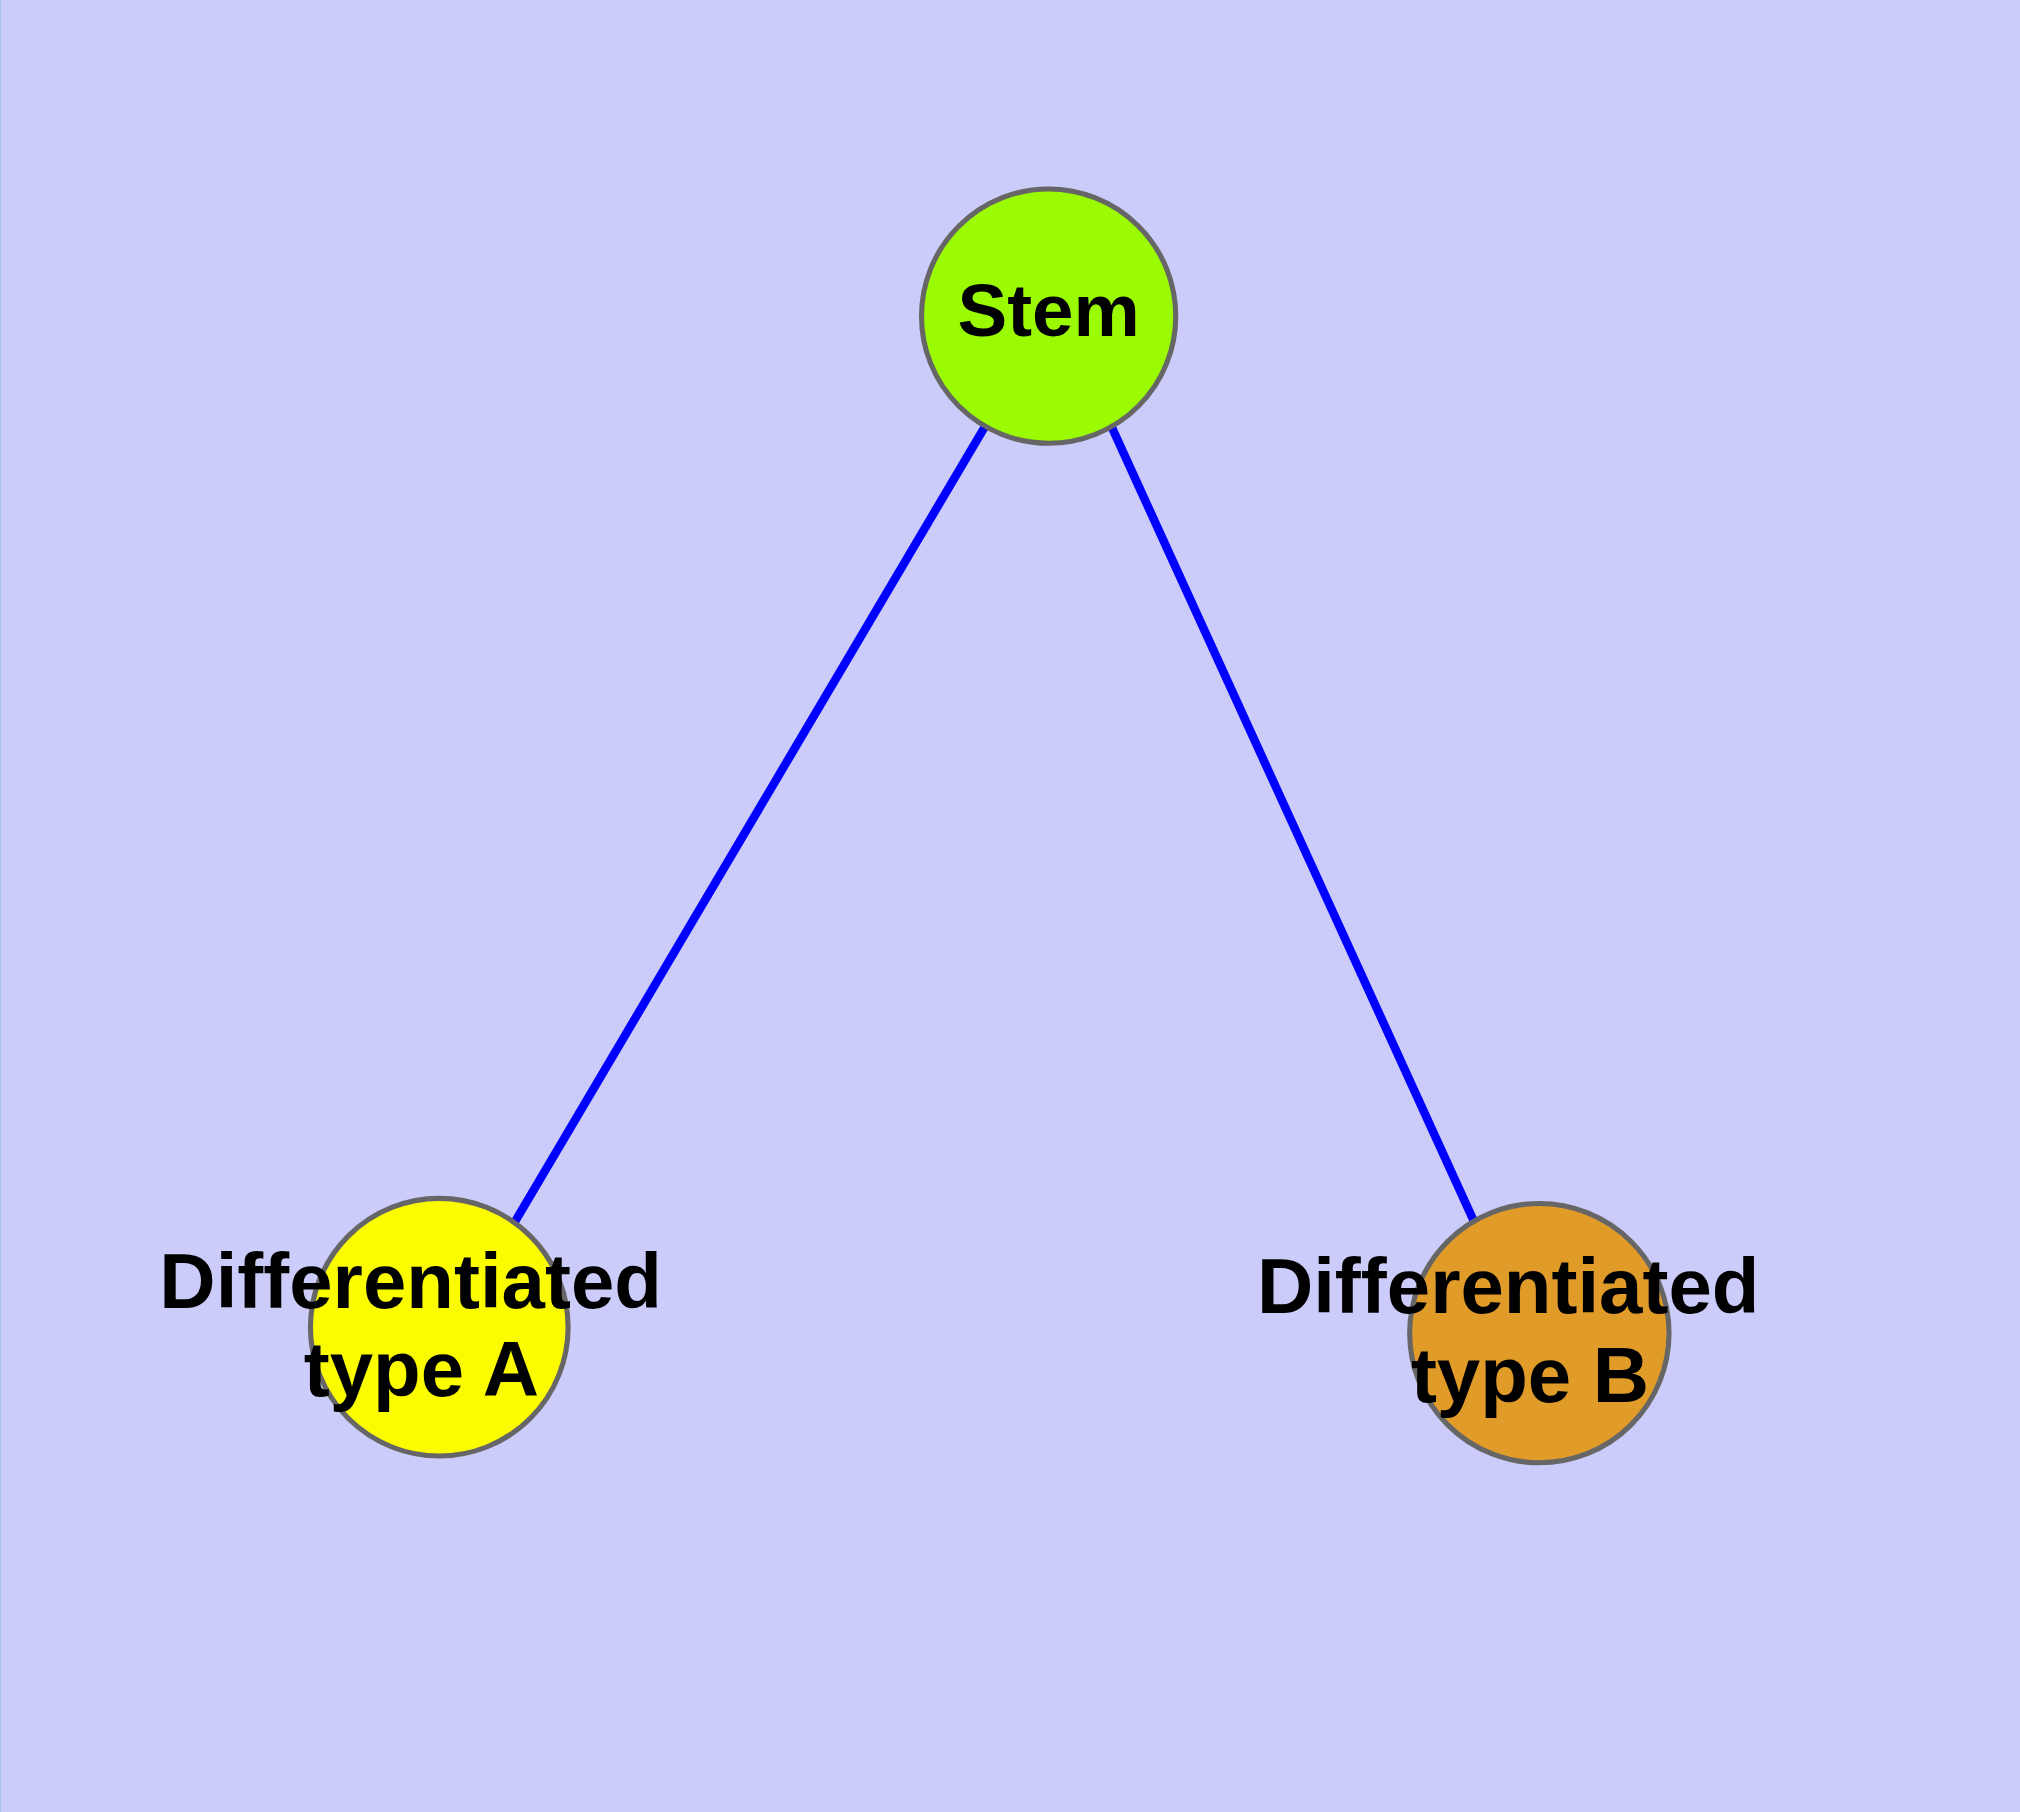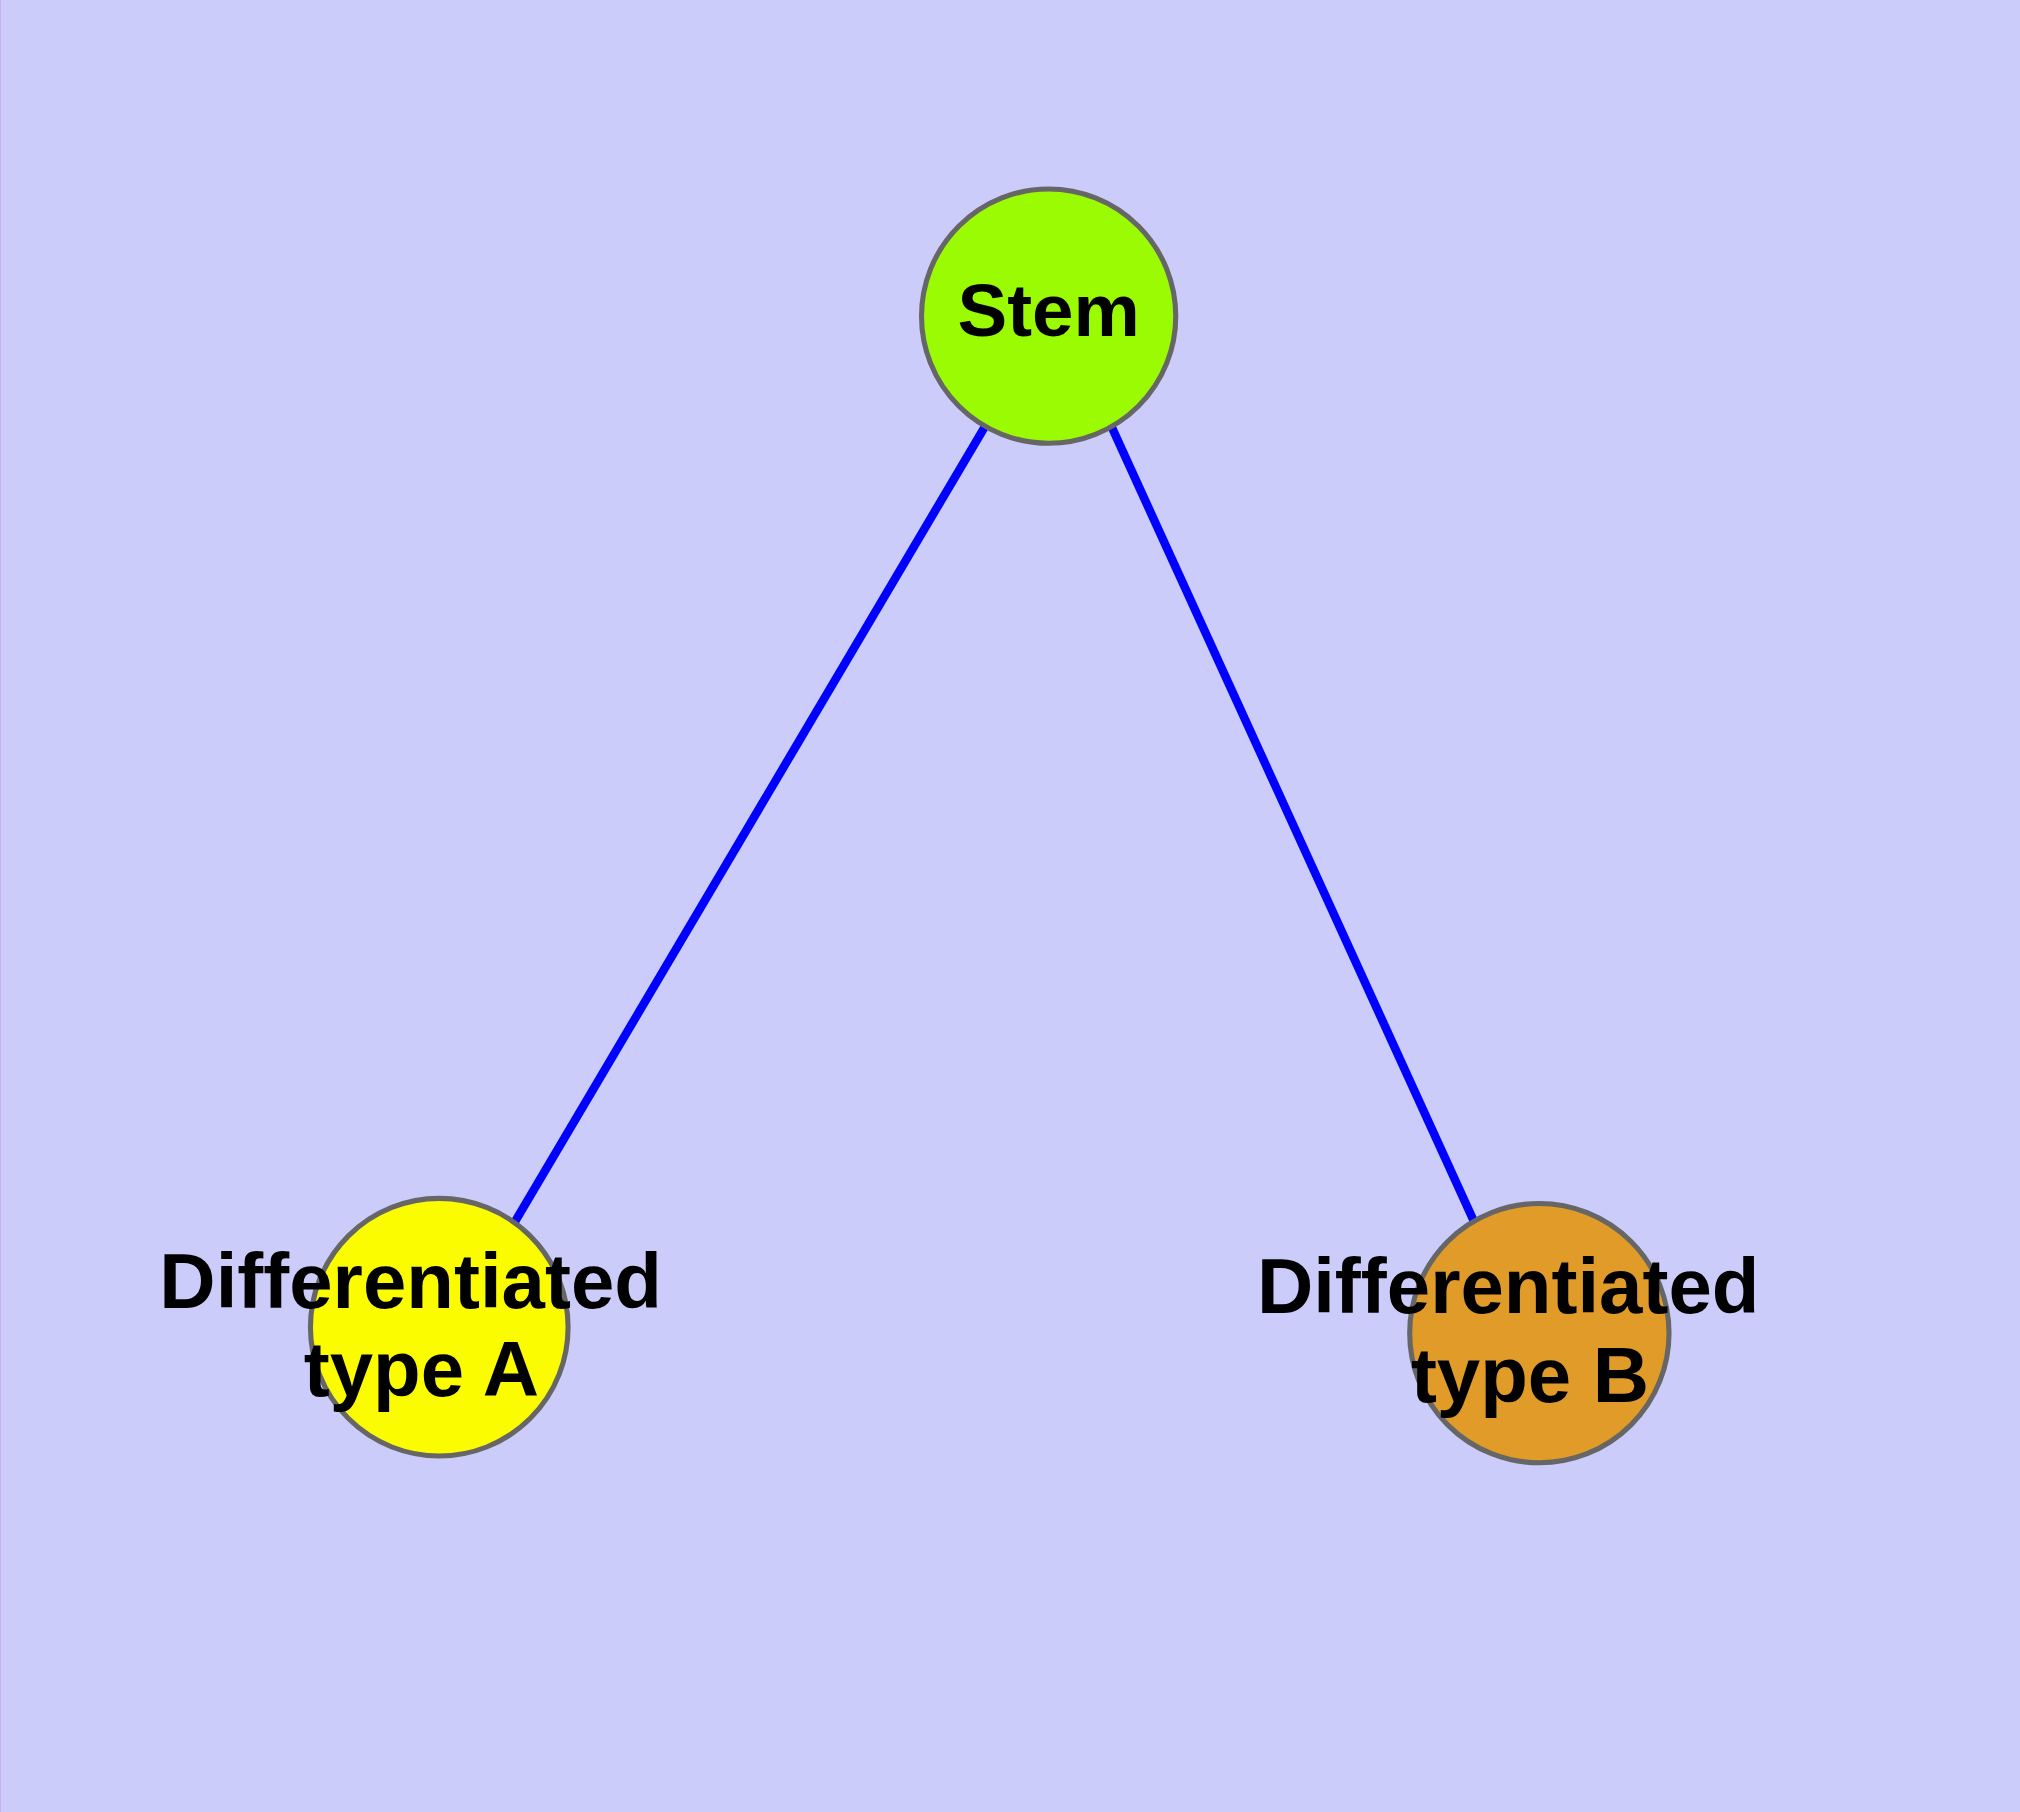--- a/index.html
+++ b/index.html
@@ -5,21 +5,21 @@
 <style>
   html, body {
     margin: 0;
     padding: 0;
     background: #ccccfa;
   }
   #graph-stage {
     position: relative;
     width: 1990px;
     height: 1812px;
-    background: #d946ef;
+    background: #14b8a6;
     overflow: hidden;
     font-family: "Liberation Sans", "DejaVu Sans", sans-serif;
     text-decoration: underline;
   }
   #graph-svg {
     position: absolute;
     left: 0;
     top: 0;
     width: 2021px;
     height: 1812px;

